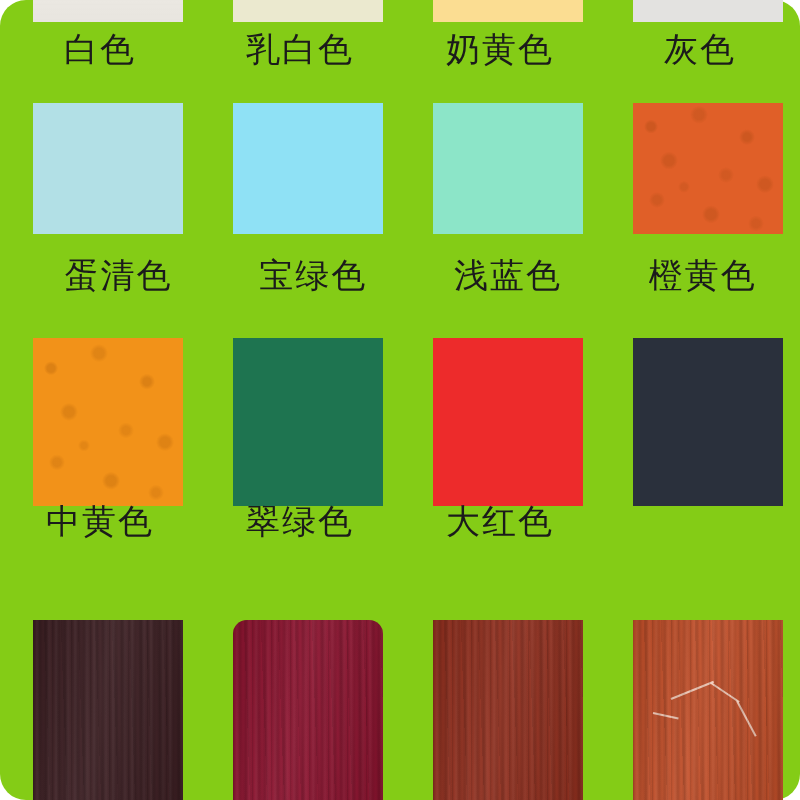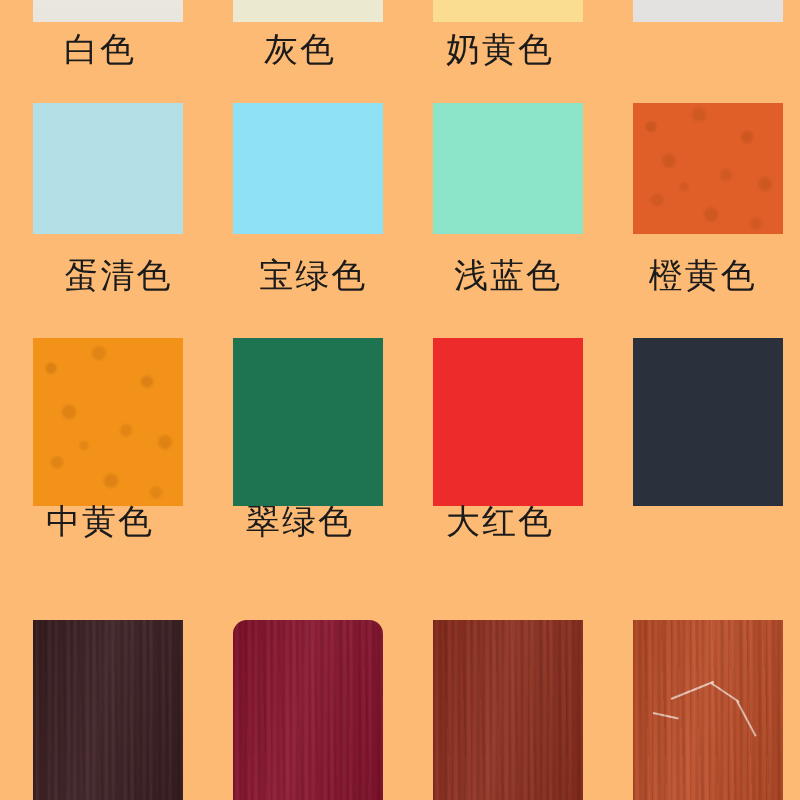--- a/index.html
+++ b/index.html
@@ -129,41 +129,42 @@
     line-height: 44px;
     color: #1b1b1b;
     letter-spacing: 2px;
     white-space: nowrap;
     font-family: "Liberation Serif", "DejaVu Serif", serif;
   }
 </style>
 </head>
 <body>
 
-<div id="swatch-sheet" style="background-color: #fdba74;">
+<div id="swatch-sheet" style="background-color: #84cc16; border-radius: 26px;">
 
   <div class="swatch-row row-1">
     <div class="swatch-cell">
       <div class="swatch-chip tex-paper" style="background-color: rgb(242, 239, 233);"></div>
     </div>
     <div class="swatch-cell">
       <div class="swatch-chip" style="background-color: rgb(235, 233, 207);"></div>
     </div>
     <div class="swatch-cell">
       <div class="swatch-chip" style="background-color: rgb(251, 221, 146);"></div>
     </div>
     <div class="swatch-cell">
       <div class="swatch-chip" style="background-color: rgb(227, 226, 224);"></div>
     </div>
   </div>
 
   <div class="swatch-label-row label-row-1">
     <div class="swatch-label-cell">白色</div>
+    <div class="swatch-label-cell">乳白色</div>
+    <div class="swatch-label-cell">奶黄色</div>
     <div class="swatch-label-cell">灰色</div>
-    <div class="swatch-label-cell">奶黄色</div>
   </div>
 
   <div class="swatch-row row-2">
     <div class="swatch-cell">
       <div class="swatch-chip" style="background-color: rgb(178, 224, 230);"></div>
     </div>
     <div class="swatch-cell">
       <div class="swatch-chip" style="background-color: rgb(143, 225, 245);"></div>
     </div>
     <div class="swatch-cell">

